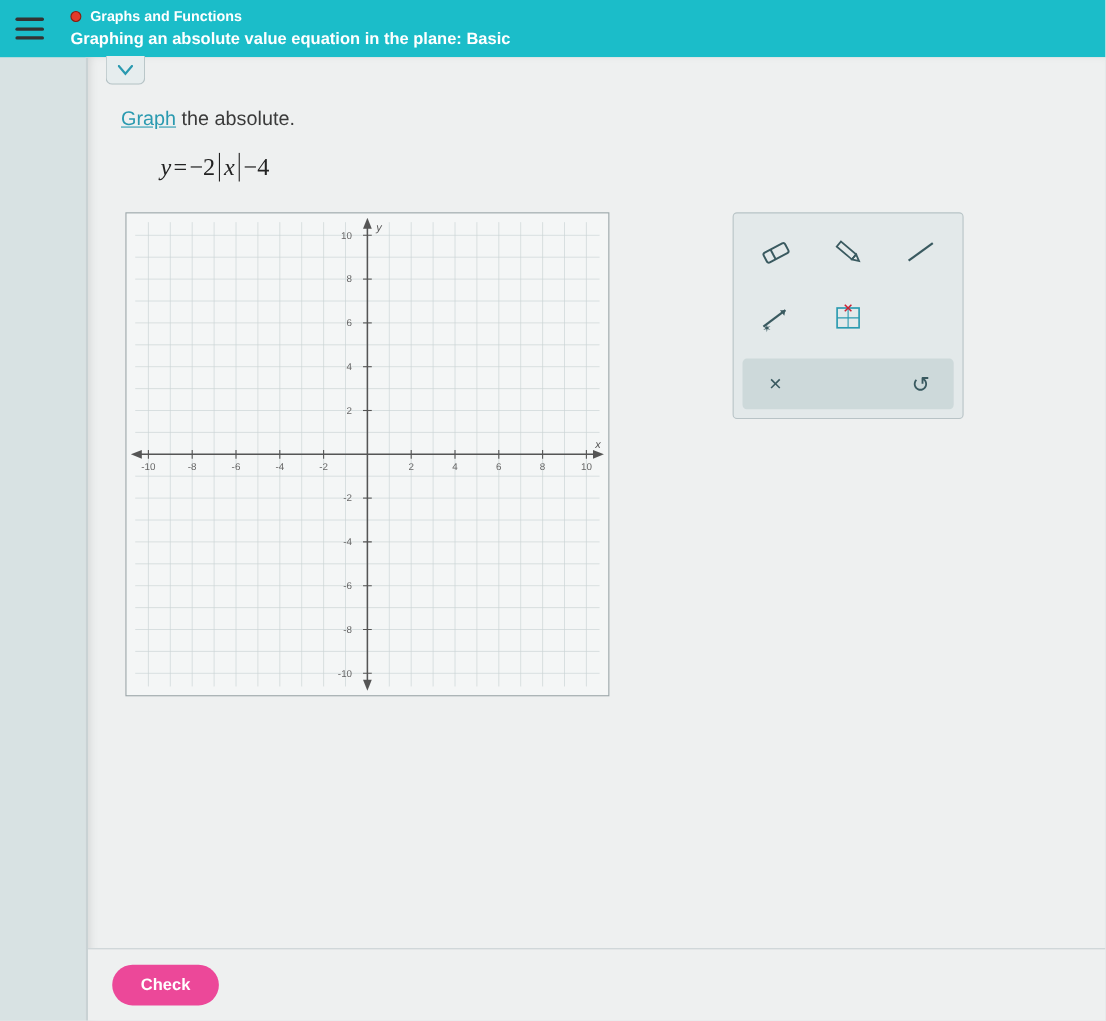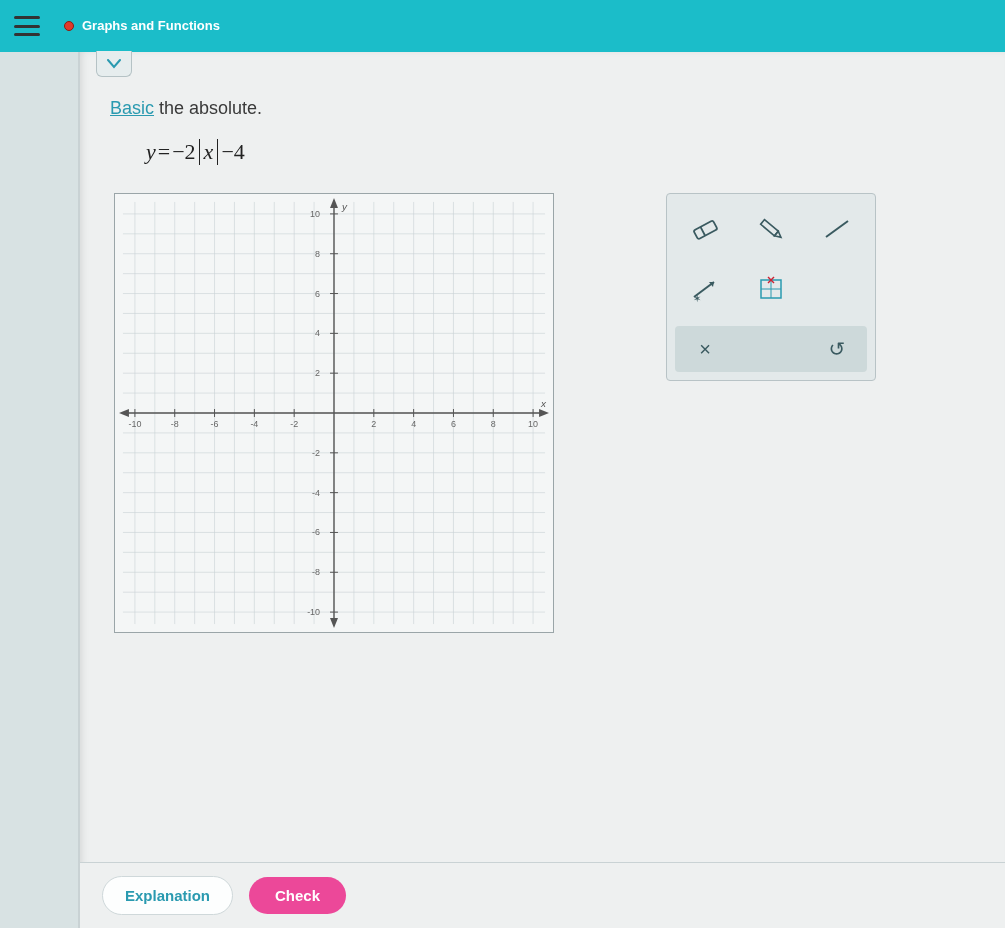--- a/index.html
+++ b/index.html
@@ -146,32 +146,33 @@
   <div class="menu-burger">
     <span></span>
       <span></span>
       <span></span>
   </div>
   <div class="top-labels">
     <div class="category-row">
       <span class="red-dot"></span>
       <span>Graphs and Functions</span>
     </div>
+    <div class="lesson-title">Graphing an absolute value equation in the plane: Basic</div>
   </div>
 </div>
 
 <div class="content-card">
   <div class="chevron-tab">
     <svg width="14" height="10">
         <path d="M1 1 L7 8 L13 1" stroke="#2a9ab0" stroke-width="2" fill="none" stroke-linecap="round"></path>
       </svg>
   </div>
 
   <div class="prompt">
-    <span class="graph-link">Basic</span><span> the absolute.</span>
+    <span class="graph-link">Graph</span><span> the absolute.</span>
   </div>
 
   <div class="equation">
     <span>y</span>
     <span style="font-style:normal;margin:0 2px;">=</span>
     <span style="font-style:normal;">−2</span>
     <span class="bars"><span>x</span></span>
     <span style="font-style:normal;">−4</span>
   </div>
 
@@ -319,16 +320,15 @@
             <span style="font-size:20px;">×</span>
           </div>
         <div class="action-btn">
             <span style="font-size:20px;">↺</span>
           </div>
       </div>
     </div>
   </div>
 
   <div class="bottom-bar">
-    <button class="btn-explain">Explanation</button>
     <button class="btn-check">Check</button>
   </div>
 </div>
 
 </body></html>

